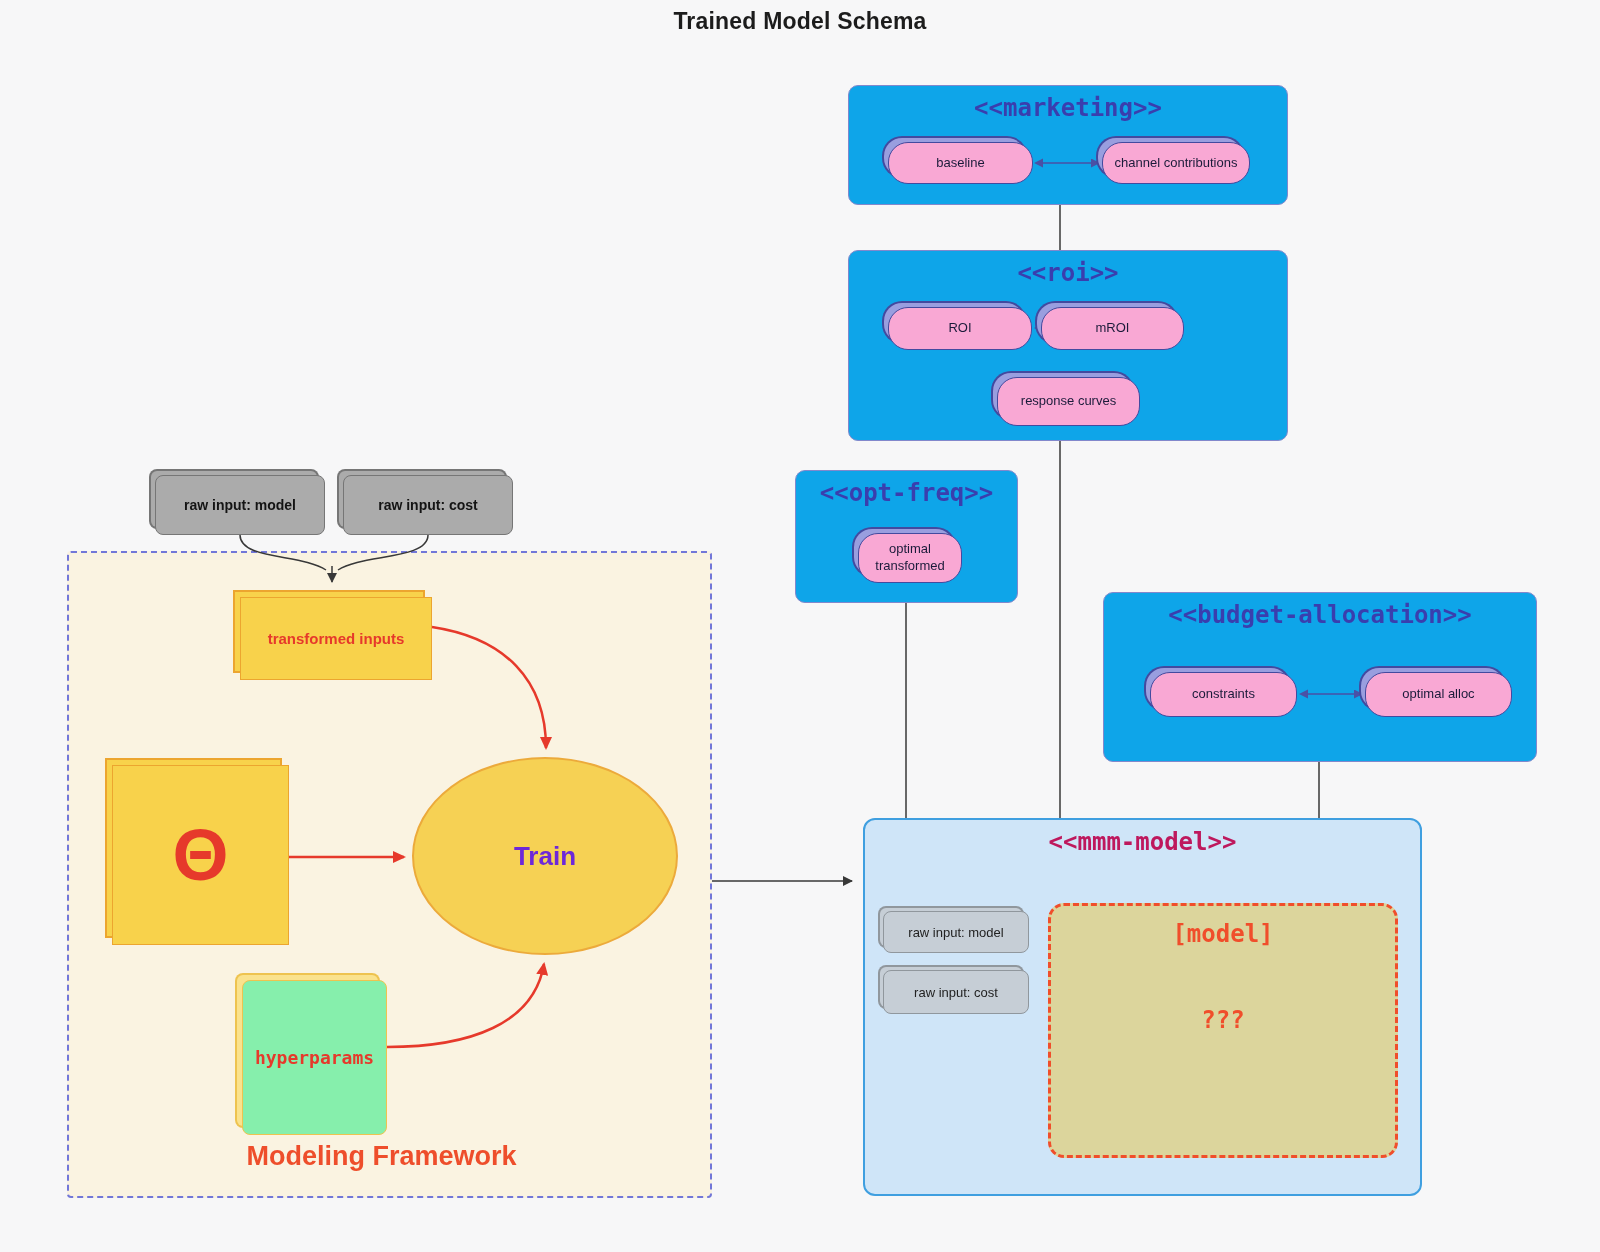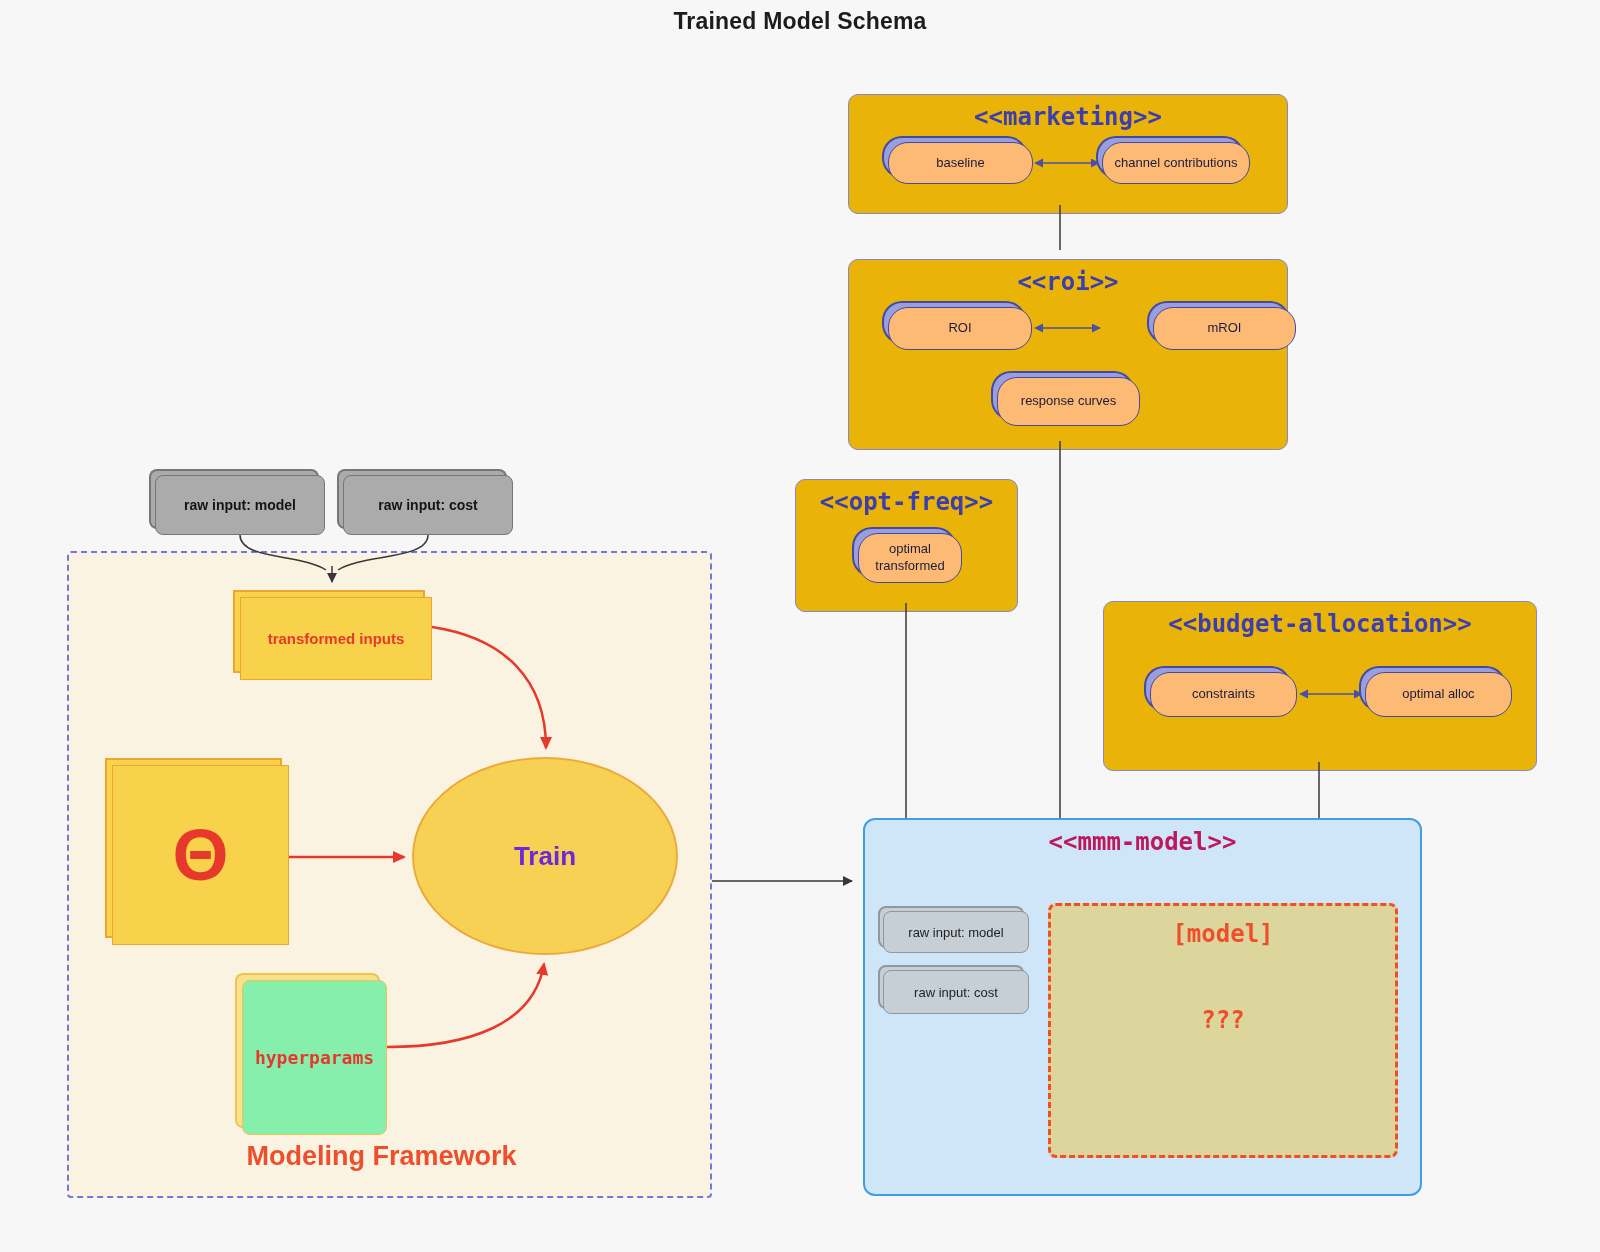--- a/index.html
+++ b/index.html
@@ -4,54 +4,54 @@
 <style>
   html,body { margin:0; padding:0; }
   body { background:#f7f7f8; font-family:"Liberation Sans",sans-serif; }
   .canvas { position:relative; width:1600px; height:1252px; background:#f7f7f8; overflow:hidden; }
 
   .page-title { position:absolute; top:8px; left:0; width:1600px; margin:0; text-align:center;
     font:700 23px "Liberation Sans",sans-serif; color:#1c1c1c; letter-spacing:.2px; }
 
   
   .cluster { position:absolute; box-sizing:border-box; }
-  .purplec { background:#eab308; border:1.5px solid #8288cc; border-radius:10px;margin-top:9px; }
+  .purplec { background:#0ea5e9; border:1.5px solid #8288cc; border-radius:10px; }
   .bluec   { background:#cfe5f8; border:2px solid #3f9fe0; border-radius:12px; }
   .creamc  { background:#faf3e1; border:2px dashed #7277d8; border-radius:4px; }
   .cluster-title { position:absolute; top:8px; left:0; right:0; text-align:center;
     font:700 24px "DejaVu Sans Mono",monospace; color:#3a3eae; }
   .bluec .cluster-title { color:#be185d; }
   .framework-label { position:absolute; bottom:24px; left:0; right:16px; text-align:center;
     font:700 27px "Liberation Sans",sans-serif; color:#ee4e2b; }
 
   
   .edges { position:absolute; left:0; top:0; z-index:1; pointer-events:none; }
 
   
   .node { position:absolute; z-index:2; box-sizing:border-box; display:flex;
     align-items:center; justify-content:center; text-align:center; }
-  .purple-n { background:#fdba74; border:1.5px solid #434a9f; border-radius:20px;
+  .purple-n { background:#f9a8d4; border:1.5px solid #434a9f; border-radius:20px;
     color:#1b1b3a; font:400 13px "Liberation Sans",sans-serif; line-height:1.3;
     box-shadow:-6px -6px 0 -2px #999edf, -6px -6px 0 0 #434a9f; }
   .gray-n { background:#ababab; border:1.5px solid #767676; border-radius:8px;
     color:#141414; font:700 14px "Liberation Sans",sans-serif;
     box-shadow:-6px -6px 0 -2px #ababab, -6px -6px 0 0 #767676; }
   .grayblue-n { background:#c6ced6; border:1.5px solid #90979d; border-radius:8px;
     color:#222; font:400 13px "Liberation Sans",sans-serif;
     box-shadow:-5px -5px 0 -2px #c6ced6, -5px -5px 0 0 #90979d; }
   .yellow-n { background:#f8d24b; border:1.5px solid #eca52f; border-radius:0;
     color:#e6392b; box-shadow:-7px -7px 0 -2px #f8d24b, -7px -7px 0 0 #eca52f; }
   .transformed-f { font:700 15px "Liberation Sans",sans-serif; }
   .theta-f { font:700 72px "Liberation Sans",sans-serif; line-height:1; }
   .lightyellow-n { background:#86efac; border:1.5px solid #eec34f; border-radius:8px;
     color:#e6392b; font:700 18px "DejaVu Sans Mono",monospace;
     box-shadow:-7px -7px 0 -2px #fae28d, -7px -7px 0 0 #eec34f; }
   .ellipse-n { background:#f6d154; border:2px solid #ecaa3b; border-radius:50%;
     color:#6d28d9; font:700 26px "Liberation Sans",sans-serif; }
-  .modelbox-n { background:#dcd59c; border:3px dashed #f04e2b; border-radius:8px;
+  .modelbox-n { background:#dcd59c; border:3px dashed #f04e2b; border-radius:16px;
     color:#f04e2b; font:700 24px "DejaVu Sans Mono",monospace;
     flex-direction:column; justify-content:flex-start; }
   .modelbox-n .mlabel { margin-top:14px; }
   .modelbox-n .munknown { margin-top:58px; }
   .lbl { display:block; }
 </style>
 </head>
 <body>
 
 <div class="canvas">
@@ -120,21 +120,21 @@
   <div class="node purple-n" style="left:888px;top:142px;width:145px;height:42px">
     <span class="lbl">baseline</span>
   </div>
   <div class="node purple-n" style="left:1102px;top:142px;width:148px;height:42px">
     <span class="lbl">channel contributions</span>
   </div>
 
   <div class="node purple-n" style="left:888px;top:307px;width:144px;height:43px">
     <span class="lbl">ROI</span>
   </div>
-  <div class="node purple-n" style="left:1153px;top:307px;width:143px;height:43px">
+  <div class="node purple-n" style="left:1041px;top:307px;width:143px;height:43px">
     <span class="lbl">mROI</span>
   </div>
   <div class="node purple-n" style="left:997px;top:377px;width:143px;height:49px">
     <span class="lbl">response curves</span>
   </div>
 
   <div class="node purple-n" style="left:858px;top:533px;width:104px;height:50px;padding:2px">
     <span class="lbl">optimal transformed</span>
   </div>
 

